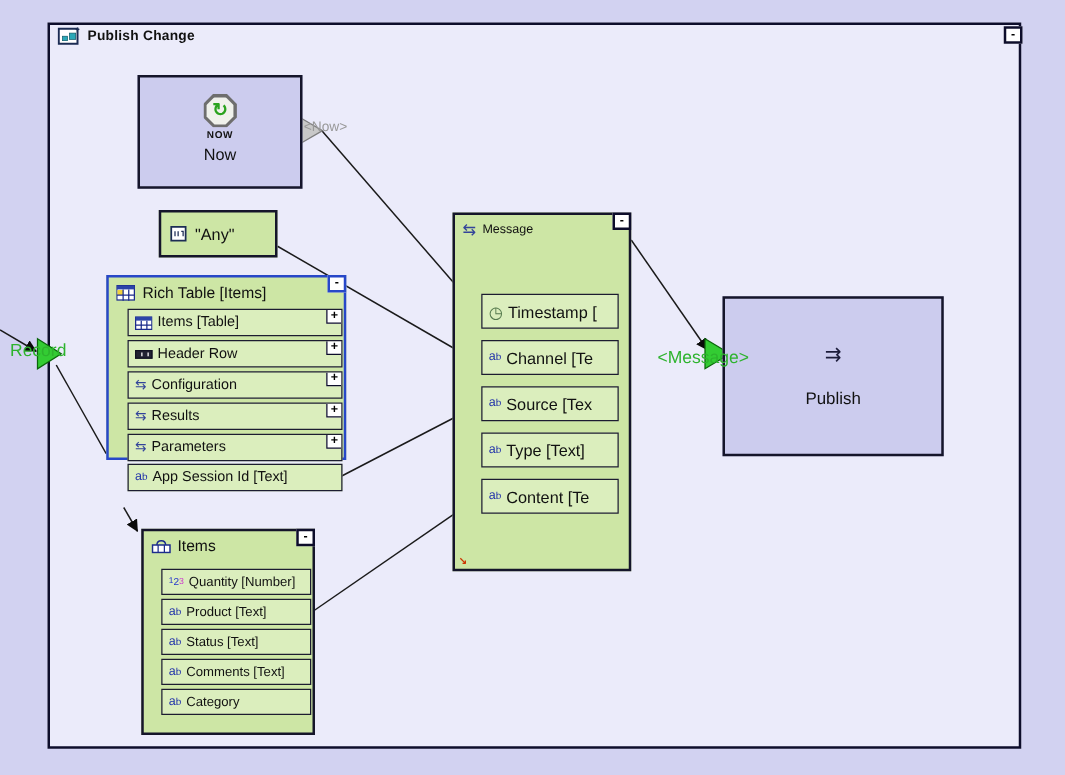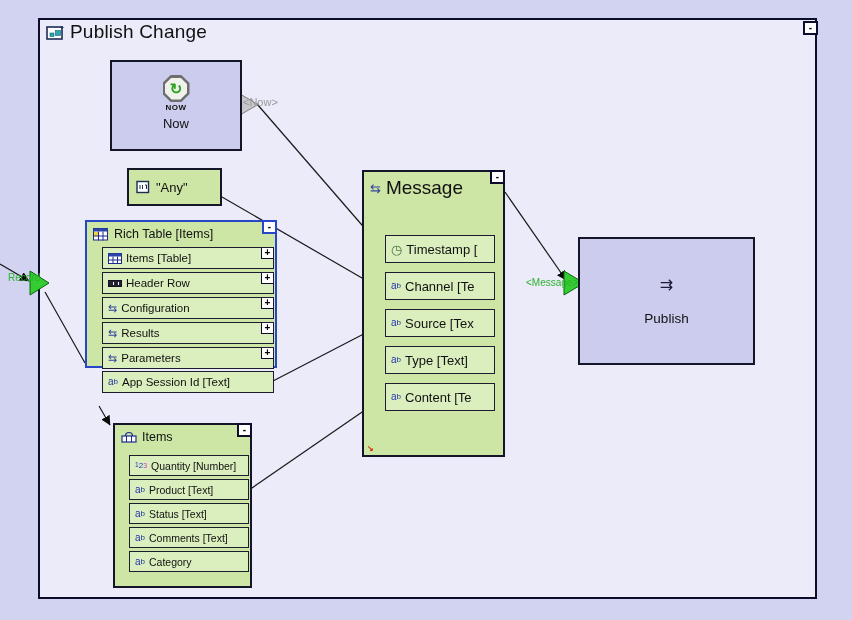--- a/index.html
+++ b/index.html
@@ -15,21 +15,21 @@
   .canvas {
     position:absolute; left:38px; top:18px; width:779px; height:581px;
     background:#ebebfa; border:2px solid #0d0d2b; z-index:1;
   }
 
   .edges { position:absolute; inset:0; z-index:6; pointer-events:none; }
 
   .title {
     position:absolute; left:46px; top:21px; display:flex; align-items:center; gap:5px; z-index:8;
   }
-  .title-text { font-size:19px; font-weight:normal; letter-spacing:0.2px; }
+  .title-text { font-size:11px; font-weight:bold; letter-spacing:0.2px; }
 
   .btn-box {
     display:flex; align-items:center; justify-content:center;
     background:#ffffff; border:2px solid #0d0d2b;
     font-size:10px; font-weight:bold; line-height:1; color:#000;
   }
   .win-min { position:absolute; left:803px; top:21px; width:15px; height:14px; z-index:9; }
 
   .node { position:absolute; z-index:10; border:2px solid #15152a; }
   .purple { background:#ccccee; }
@@ -75,34 +75,34 @@
   .rich-node .head-title { font-size:12.5px; }
   .rich-row { left:15px; width:172px; height:22px; font-size:11.5px; }
 
   
   .items-node { left:113px; top:423px; width:139px; height:165px; }
   .items-node .head-title { font-size:12.5px; }
   .items-row { left:14px; width:120px; height:21px; font-size:10.5px; }
 
   
   .msg-node { left:362px; top:170px; width:143px; height:287px; }
-  .msg-node .head-title { font-size:19px; }
+  .msg-node .head-title { font-size:10px; }
   .msg-row { left:21px; width:110px; height:28px; font-size:13px; }
   .err-marker { position:absolute; left:3px; bottom:2px; font-size:8px; font-weight:bold; color:#cc3300; line-height:1; }
 
   
   .publish-node { left:578px; top:237px; width:177px; height:128px;
     display:flex; flex-direction:column; align-items:center; justify-content:center; gap:18px; }
   .publish-glyph { font-size:16px; color:#1c1c3a; line-height:1; }
   .publish-label { font-size:13.5px; }
 
   
   .float-label { position:absolute; font-size:11px; z-index:12; white-space:nowrap;margin-top:14px; }
   .lbl-gray  { color:#999999; }
-  .lbl-green { color:#2db32d; font-size:10px; }
+  .lbl-green { color:#2db32d; font-size:14px; }
 
   
   .icon { display:inline-flex; align-items:center; justify-content:center; flex:none; }
   .transfer-glyph { color:#33449a; font-size:11px; line-height:1; }
   .msg-node .transfer-glyph { font-size:13px; }
   .clock-glyph { color:#567a4e; font-size:13px; line-height:1; }
   .ab-icon { color:#2233aa; font-size:10px; line-height:1; }
   .ab-icon sub { font-size:8px; }
   .num-icon { font-size:8px; line-height:1; color:#2233cc; }
   .num-icon sub { color:#cc33cc; font-size:7px; }

